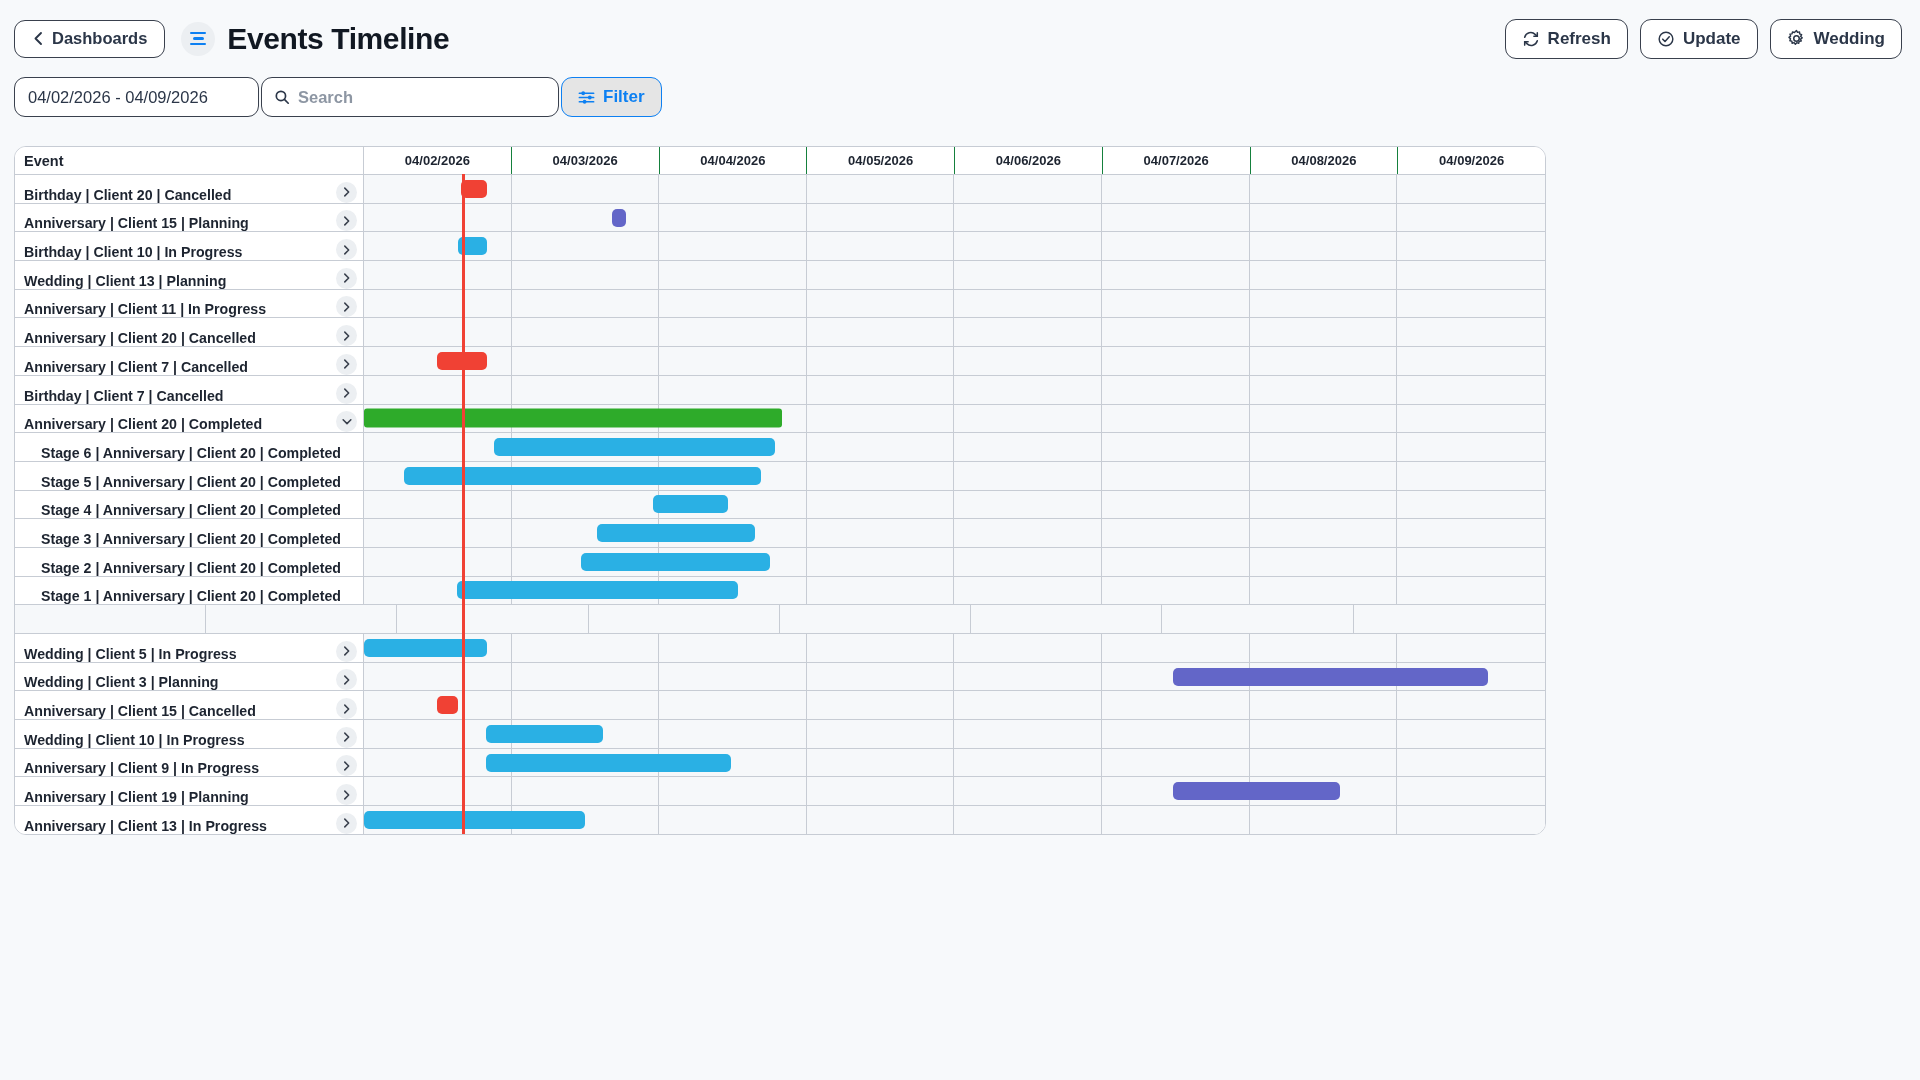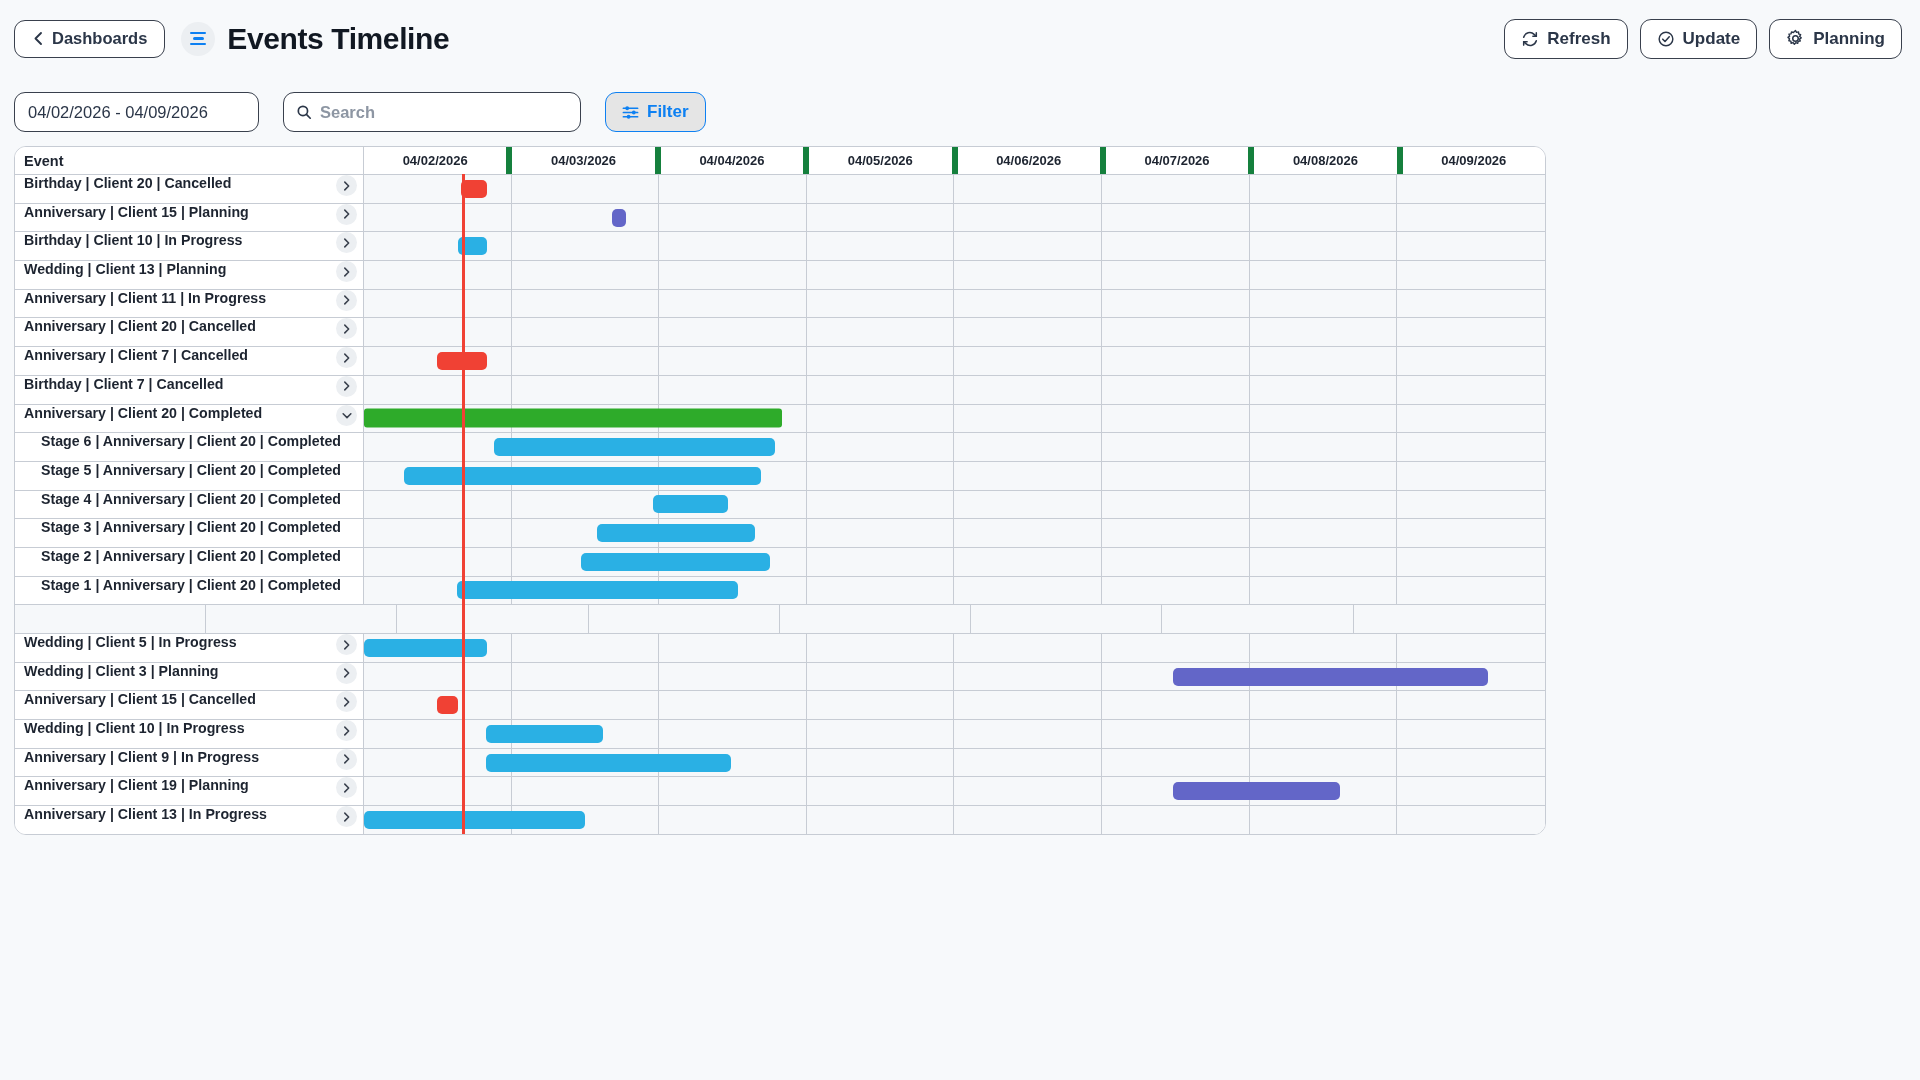--- a/index.html
+++ b/index.html
@@ -66,21 +66,21 @@
     height: 40px; padding: 0 16px;
     border: 1.6px solid #39404d; border-radius: 11px;
     background: #ffffff; color: #2b3648;
     font-size: 17px; font-weight: 700; white-space: nowrap;
   }
   .tool-btn svg { display: block; }
 
   
   #filterbar {
     position: absolute; left: 0; top: 77px; width: 1920px; height: 55px;
-    display: flex; align-items: flex-end; gap: 24px;
+    display: flex; align-items: flex-start; gap: 2px;
     padding-left: 14px;
   }
   #date-range-input {
     width: 245px; height: 40px;
     border: 1.6px solid #39404d; border-radius: 11px;
     background: #ffffff; color: #2b3648;
     font-size: 16.5px; font-family: "Liberation Sans", sans-serif;
     padding: 0 13px;
   }
   #search-wrap {
@@ -112,36 +112,36 @@
     overflow: hidden;
   }
   #gantt-header { display: flex; height: 27px; background: #ffffff; }
   #gantt-header .label-col {
     width: 349px; flex: 0 0 349px;
     border-right: 1px solid #c7ccd4;
     display: flex; align-items: center; padding-left: 9px;
     font-size: 14.5px; font-weight: 700; color: #1d2430;
   }
   #gantt-header .day-col {
-    flex: 1 1 0; border-right: 6px solid #15803d;
+    flex: 1 1 0; border-right: 1px solid #15803d;
     display: flex; align-items: center; justify-content: center;
     font-size: 13px; font-weight: 700; color: #1d2430;
   }
   #gantt-header .day-col:last-child { border-right: 0; }
 
   #gantt-body { position: relative; }
   .grow {
     display: flex; height: 28.7px;
     border-top: 1px solid #c7ccd4;
     background: #ffffff;
   }
   .grow .label-cell {
     width: 349px; flex: 0 0 349px;
     border-right: 1px solid #c7ccd4;
-    display: flex; align-items: flex-start;
+    display: flex; align-items: flex-end;
     padding-left: 9px; padding-right: 6px;
     font-size: 14.2px; font-weight: 700; color: #1d2430;
     white-space: nowrap; overflow: hidden;
   }
   .grow.child .label-cell { padding-left: 26px; }
   .chev {
     margin-left: auto;
     width: 21px; height: 21px; border-radius: 50%;
     background: #eceff2; color: #39404d;
     display: flex; align-items: center; justify-content: center;
@@ -212,21 +212,21 @@
         <path d="M6.4 10.2 L8.9 12.7 L13.6 7.6" fill="none" stroke="#2b3648" stroke-width="1.7" stroke-linecap="round" stroke-linejoin="round"></path>
       </svg>
       <span>Update</span>
     </div>
 
     <div class="tool-btn">
       <svg width="19" height="19" viewBox="0 0 20 20">
         <circle cx="10" cy="10" r="2.9" fill="none" stroke="#2b3648" stroke-width="1.6"></circle>
         <path d="M10 1.6 11.1 3.5 13.2 3 13.3 5.2 15.4 5.9 14.4 7.8 16 9.3 14.3 10.6 15 12.7 12.8 13 12.3 15.1 10.3 14.4 8.8 16 7.5 14.3 5.4 15 5.1 12.8 3 12.3 3.7 10.3 2.1 8.8 3.8 7.5 3.1 5.4 5.3 5.1 5.8 3 7.8 3.7Z" fill="none" stroke="#2b3648" stroke-width="1.5" stroke-linejoin="round"></path>
       </svg>
-      <span>Planning</span>
+      <span>Wedding</span>
     </div>
   </div>
 </div>
 
 <div id="filterbar">
   <input id="date-range-input" type="text" value="04/02/2026 - 04/09/2026" style="">
 
   <div id="search-wrap">
     <svg width="16" height="16" viewBox="0 0 18 18">
       <circle cx="7.8" cy="7.8" r="5.2" fill="none" stroke="#2b3648" stroke-width="1.9"></circle>

